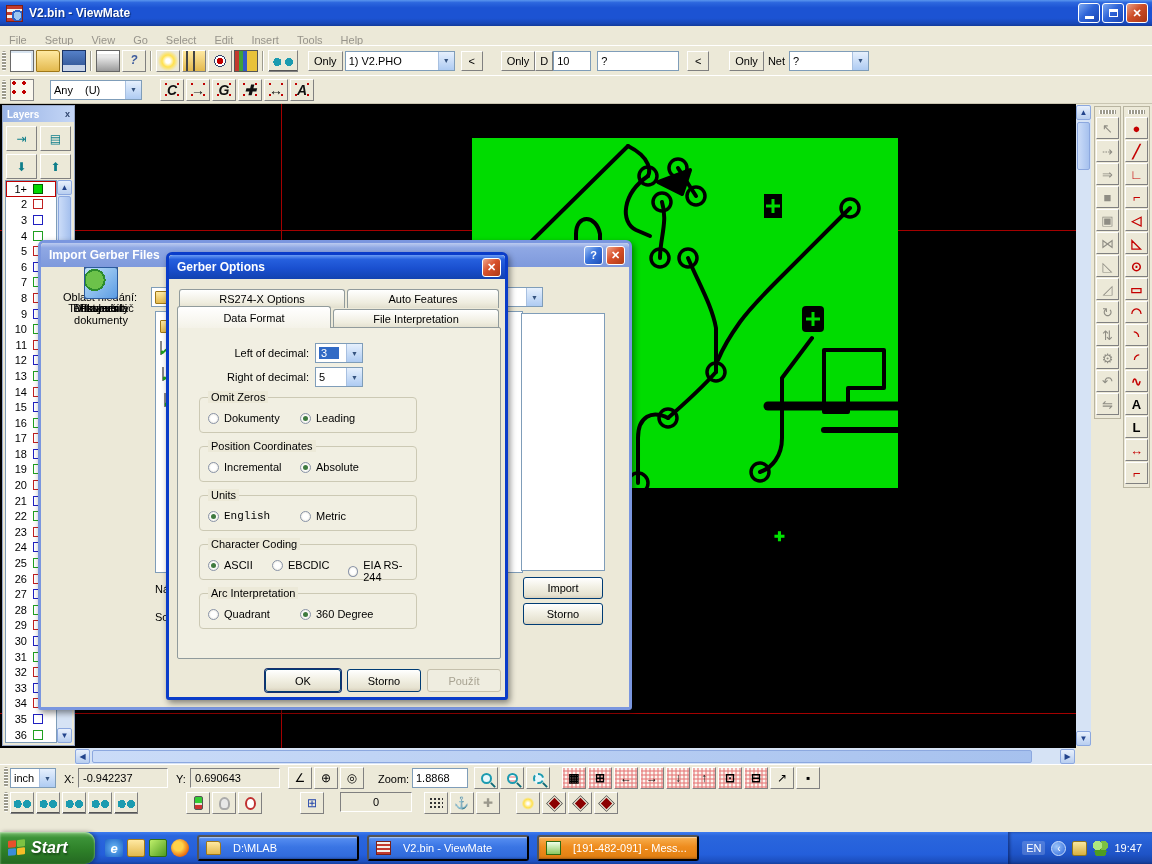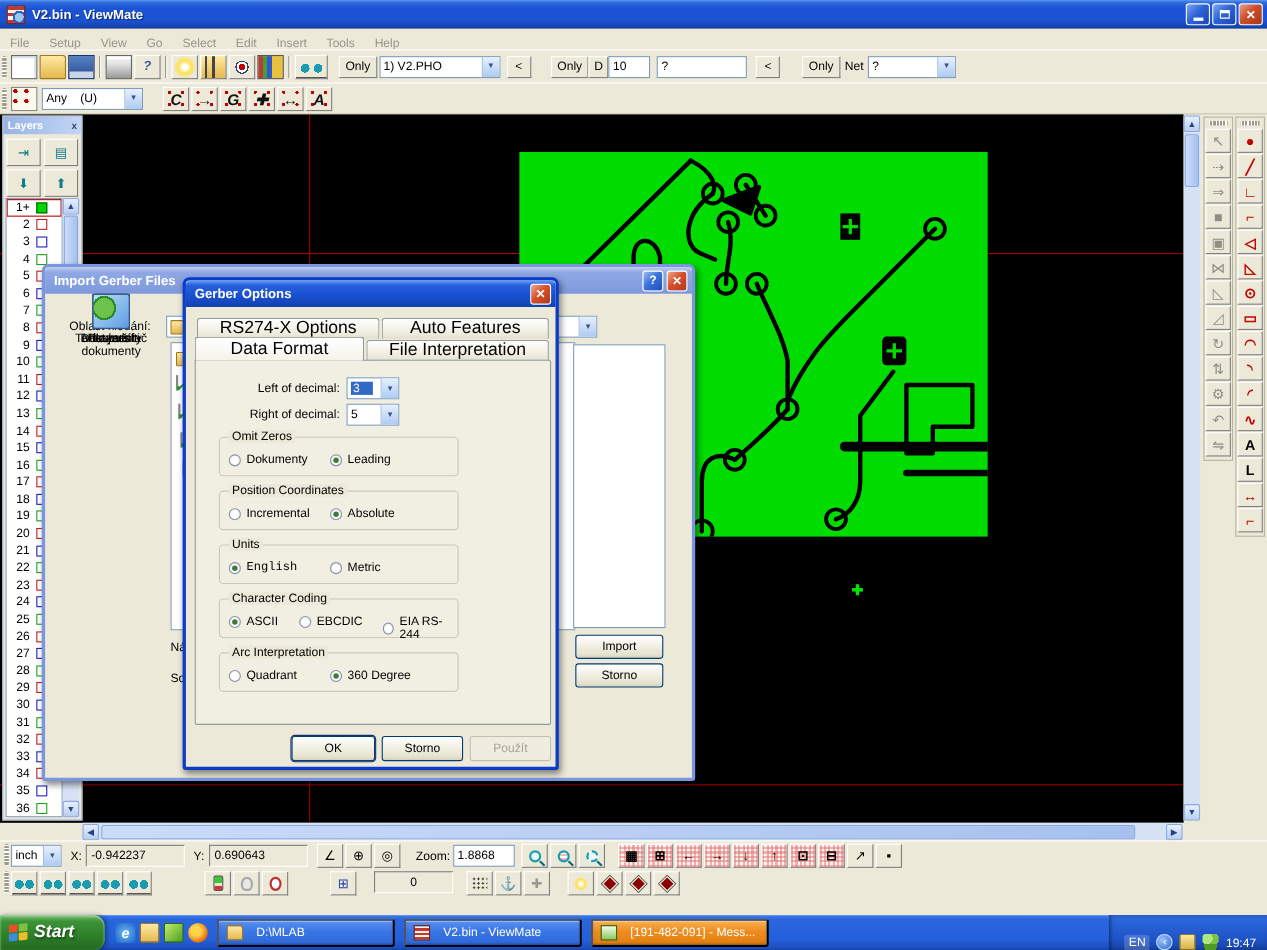--- a/index.html
+++ b/index.html
@@ -120,21 +120,21 @@
 .doc-chk{width:15px;height:16px;background:#fff;border:1px solid #888;position:relative}
 .doc-chk::after{content:"✔";position:absolute;left:-2px;bottom:-4px;color:#1E9E1E;font-size:11px;font-weight:bold}
 .minifold{width:16px;height:13px;background:linear-gradient(#FFE9A2,#E3B94E);border:1px solid #A07818;border-radius:1px 3px 1px 1px}
 
 
 .gb{position:absolute;border:1px solid #CCC9B4;border-radius:4px}
 .gb>.leg{position:absolute;top:-7px;left:8px;background:#ECE9D8;padding:0 3px;font-size:11px}
 .ro{display:inline-flex;align-items:center;gap:5px;position:absolute;font-size:11px}
 .dotc{width:11px;height:11px;border-radius:50%;border:1px solid #8A94A8;background:radial-gradient(#fff 40%,#E4E1D4);position:relative}
 .ro.on .dotc::after{content:"";position:absolute;left:2px;top:2px;width:5px;height:5px;border-radius:50%;background:#3F7A3F}
-.tab{position:absolute;height:19px;border:1px solid #919B9C;border-bottom:none;border-radius:3px 3px 0 0;background:linear-gradient(#FFFFFF,#EFEDDF 70%,#E2DFCE);display:flex;align-items:center;justify-content:center;font-size:16px}
+.tab{position:absolute;height:19px;border:1px solid #919B9C;border-bottom:none;border-radius:3px 3px 0 0;background:linear-gradient(#FFFFFF,#EFEDDF 70%,#E2DFCE);display:flex;align-items:center;justify-content:center;font-size:11px}
 .tab.on{height:22px;background:linear-gradient(#FFFFFF,#F4F2E8);z-index:3}
 .tabpanel{position:absolute;border:1px solid #919B9C;background:#F1EFE2;border-radius:0 2px 2px 2px}
 .xpb{border:1px solid #003C74;border-radius:3px;background:linear-gradient(180deg,#FFFFFF,#F2F0E4 45%,#E6E2D0 85%,#D8D0BD);font-size:11px;display:flex;align-items:center;justify-content:center;position:absolute}
 .xpb.default{box-shadow:0 0 0 1px #18306E}
 .xpb.disabled{border-color:#C5C0AC;color:#A8A392;background:#EFEDE0;box-shadow:none}
 .fldlbl{position:absolute;font-size:11px}
 .vcombo{position:absolute;display:flex;align-items:center;background:#fff;border:1px solid #7F9DB9;height:20px;padding-left:3px;font-size:11px}
 .vcombo .sel{background:#316AC5;color:#fff;padding:0 12px 0 2px}
 .vcombo .arr{margin-left:auto;width:16px;height:18px;background:linear-gradient(#E6F0FD,#AECBF2);border-left:1px solid #A8C0E0;color:#35537F;display:flex;align-items:center;justify-content:center;font-size:7px}
 
@@ -170,21 +170,21 @@
 .qlico.ie{background:radial-gradient(circle,#6CB8F4,#1E64C8);font-style:italic}
 .qlico.fold{background:linear-gradient(#FFE9A2,#E3B94E);border:1px solid #A07818}
 .qlico.grn{background:linear-gradient(135deg,#BFEF6A,#4E9C22);border:1px solid #2E6C12}
 .qlico.ffx{background:radial-gradient(circle at 40% 40%,#FFD24A 0 30%,#E86A10 70%,#B84A08);border-radius:50%}
 .task{height:26px;margin-left:8px;width:162px;background:linear-gradient(180deg,#5890F2,#3A75E4 45%,#2E68D9);border-radius:3px;color:#fff;display:flex;align-items:center;gap:12px;padding:0 7px;box-shadow:inset 0 1px 1px rgba(255,255,255,.5),inset 0 -1px 2px rgba(0,0,30,.3);font-size:11px;white-space:nowrap;overflow:hidden}
 .task.alert{background:linear-gradient(180deg,#F8B050,#EE8C1E 45%,#E07E10)}
 .tico{width:15px;height:14px;flex:0 0 auto}
 .t-folder .tico{background:linear-gradient(#FFE9A2,#E3B94E);border:1px solid #A07818;border-radius:1px 3px 1px 1px}
 .t-vm .tico{background:repeating-linear-gradient(0deg,#C23A2E 0 2px,#F5F0E8 2px 4px);border:1px solid #7A2018}
 .t-msg .tico{background:linear-gradient(#EFFFE8,#8CC860);border:1px solid #2E6C12}
-.tray{margin-left:auto;height:32px;display:flex;align-items:flex-end;gap:6px;padding:0 10px 0 14px;background:linear-gradient(180deg,#2E6AE0,#1E53C6 70%,#16409E);box-shadow:inset 2px 0 3px rgba(0,0,30,.4);color:#fff}
+.tray{margin-left:auto;height:32px;display:flex;align-items:center;gap:6px;padding:0 10px 0 14px;background:linear-gradient(180deg,#2E6AE0,#1E53C6 70%,#16409E);box-shadow:inset 2px 0 3px rgba(0,0,30,.4);color:#fff}
 .lang{font-size:11px;background:rgba(255,255,255,.18);padding:1px 4px;border-radius:2px}
 .chev{width:15px;height:15px;border-radius:50%;background:radial-gradient(circle at 35% 35%,#9CC4F8,#2A66DD);color:#fff;font-size:10px;display:flex;align-items:center;justify-content:center;border:1px solid #CDE0FC}
 .trayic{width:15px;height:15px;border-radius:2px}
 .trayic.note{background:linear-gradient(#F8E8A0,#D8B040);border:1px solid #907820}
 .trayic.clover{background:radial-gradient(circle at 30% 30%,#AEE880 0 5px,transparent 5px),radial-gradient(circle at 70% 30%,#7DC242 0 5px,transparent 5px),radial-gradient(circle at 50% 70%,#4E9C22 0 6px,transparent 6px)}
 .clock{font-size:11px}
 </style>
 </head>
 <body>
 
@@ -282,21 +282,21 @@
       </span>
   </div>
 
   <div class="abs toolbar tb2">
     <span class="grip"></span>
     <span class="flex">
         <button class="tbtn c-anyfilter">
           <i class="chip ic"></i>
         </button>
       </span>
-    <span class="combo" style="width:92px;margin-left:4px">
+    <span class="combo" style="width:92px;margin-left:16px">
       <span>Any</span>
         <span style="margin-left:12px">(U)</span>
       <span class="arr">▼</span>
     </span>
     <span style="width:18px"></span>
     <span class="flex" style="gap:2px">
 
     <button class="tbtn">
           <i class="chip c-letter flex" style="justify-content:center">C</i>
         </button>

